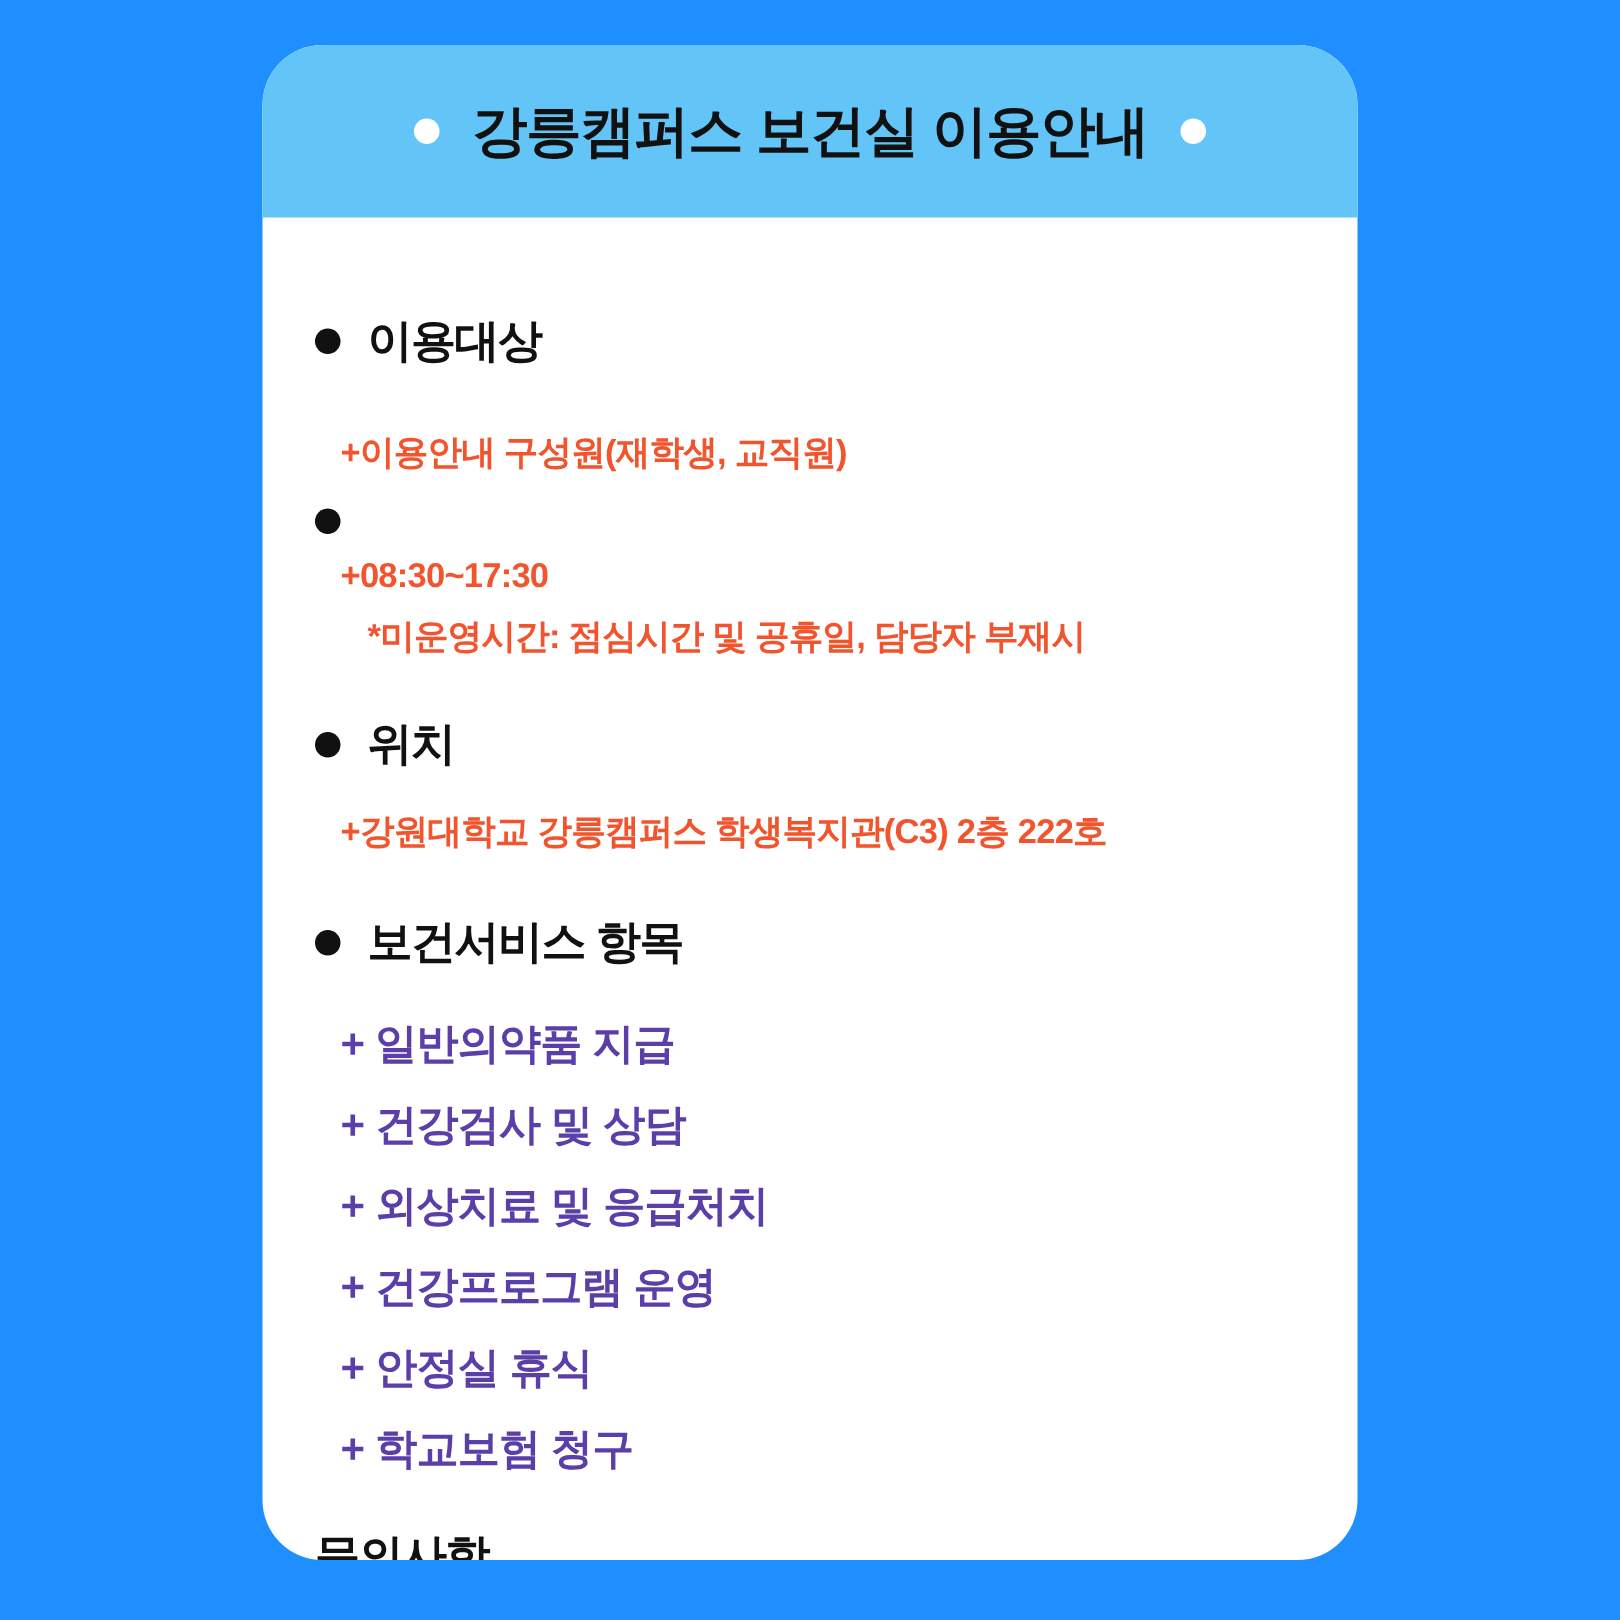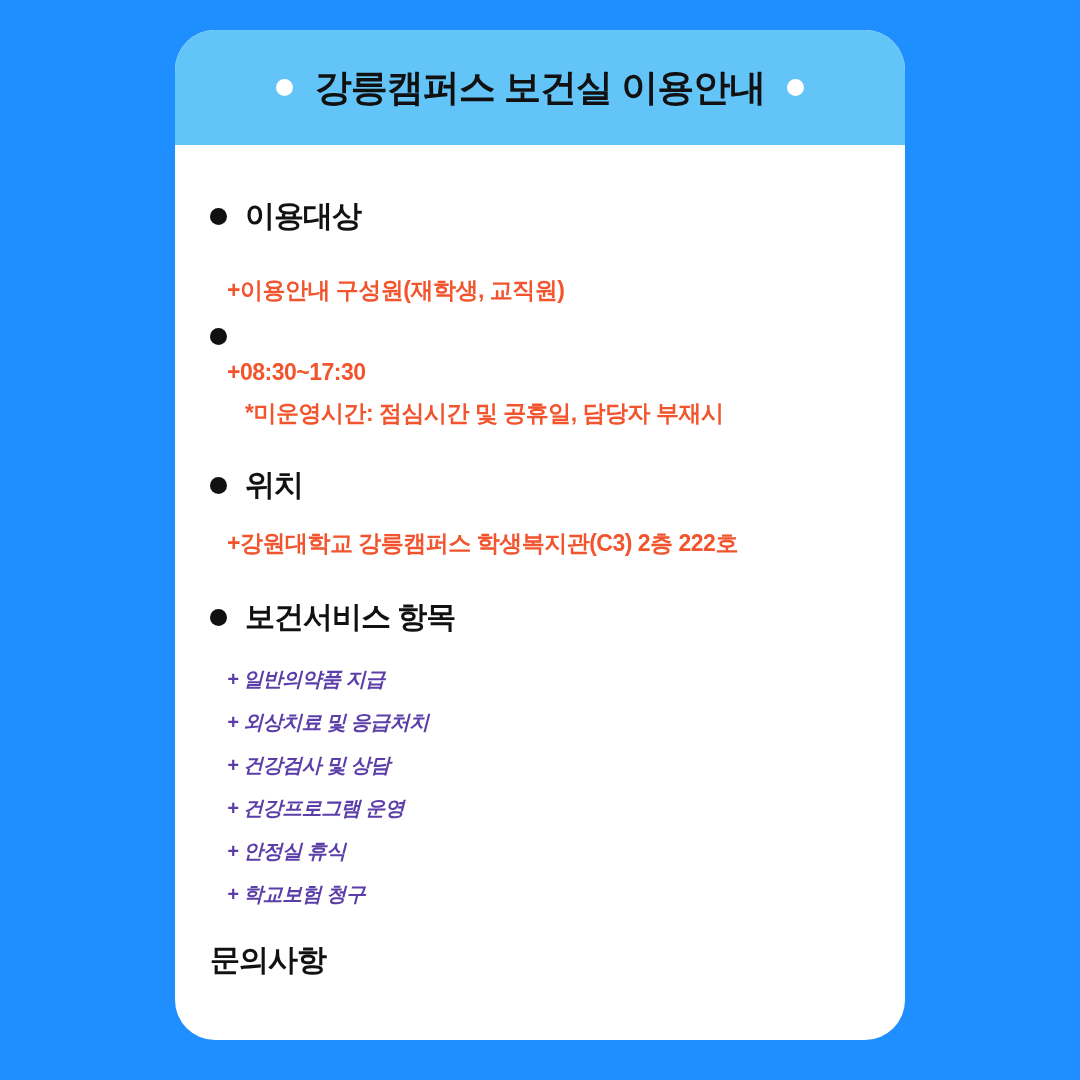--- a/index.html
+++ b/index.html
@@ -48,21 +48,21 @@
     flex: 0 0 auto;
   }
   .header-title {
     font-size: 37px;
     font-weight: bold;
     color: #111111;
     letter-spacing: -1px;
     white-space: nowrap;
   }
   .card-body {
-    padding: 33px 0 0 0;
+    padding: 44px 0 0 0;
   }
   .section {
     padding: 0 0 0 0;
   }
   .sec-head {
     display: flex;
     align-items: center;
     gap: 18px;
     padding-left: 35px;
   }
@@ -101,21 +101,21 @@
   
   .s1 { margin-top: 18px; }
   .s1 .lines { margin-top: 38px; }
   .s2 { margin-top: 22px; }
   .s2 .lines { margin-top: 14px; }
   .s2 .line + .line { margin-top: 12px; }
   .s3 { margin-top: 36px; }
   .s3 .lines { margin-top: 22px; }
   .s4 { margin-top: 38px; }
   .s4 .lines { margin-top: 28px; }
-  .s4 .line { font-size: 20px; font-style: italic; }
+  .s4 .line { font-size: 28px; }
   .s4 .line + .line { margin-top: 16px; }
   .s5 { margin-top: 32px; }
 </style>
 </head>
 <body>
 
 <div class="poster">
   <div class="card">
 
     <div class="card-header">
@@ -156,22 +156,22 @@
         </div>
       </div>
 
       <div class="section s4">
         <div class="sec-head">
           <span class="sec-bullet"></span>
           <span class="sec-title">보건서비스 항목</span>
         </div>
         <div class="lines">
           <div class="line purple">+ 일반의약품 지급</div>
+          <div class="line purple">+ 건강검사 및 상담</div>
           <div class="line purple">+ 외상치료 및 응급처치</div>
-          <div class="line purple">+ 건강검사 및 상담</div>
           <div class="line purple">+ 건강프로그램 운영</div>
           <div class="line purple">+ 안정실 휴식</div>
           <div class="line purple">+ 학교보험 청구</div>
         </div>
       </div>
 
       <div class="section s5">
         <div class="sec-head">
 
           <span class="sec-title">문의사항</span>

